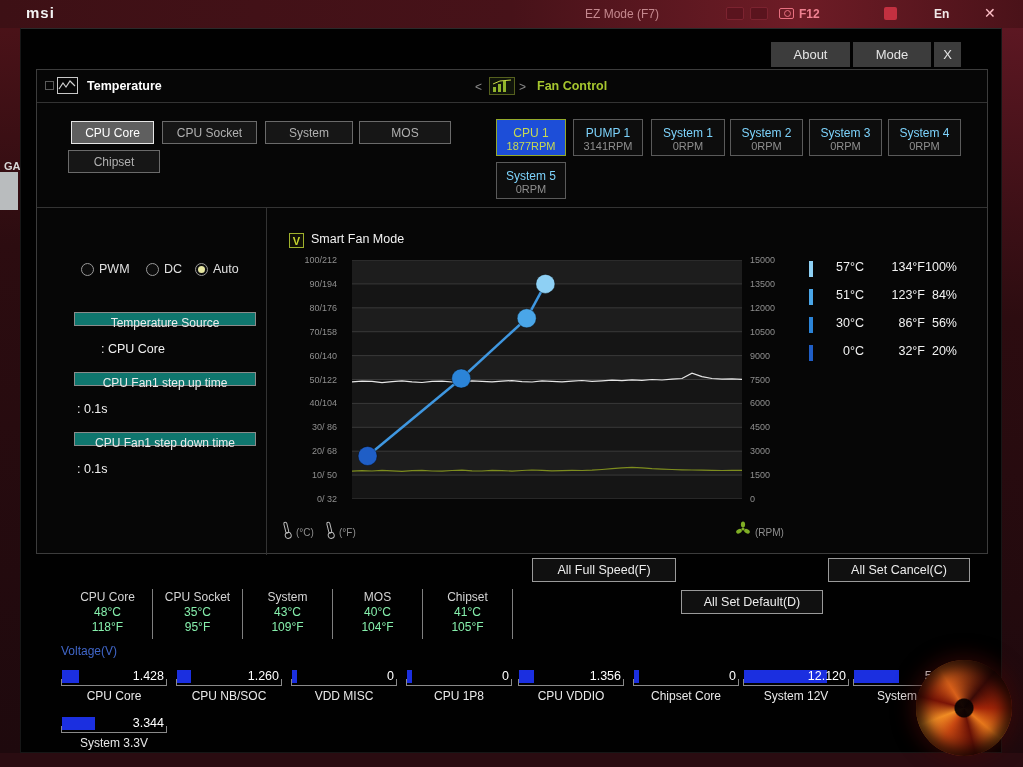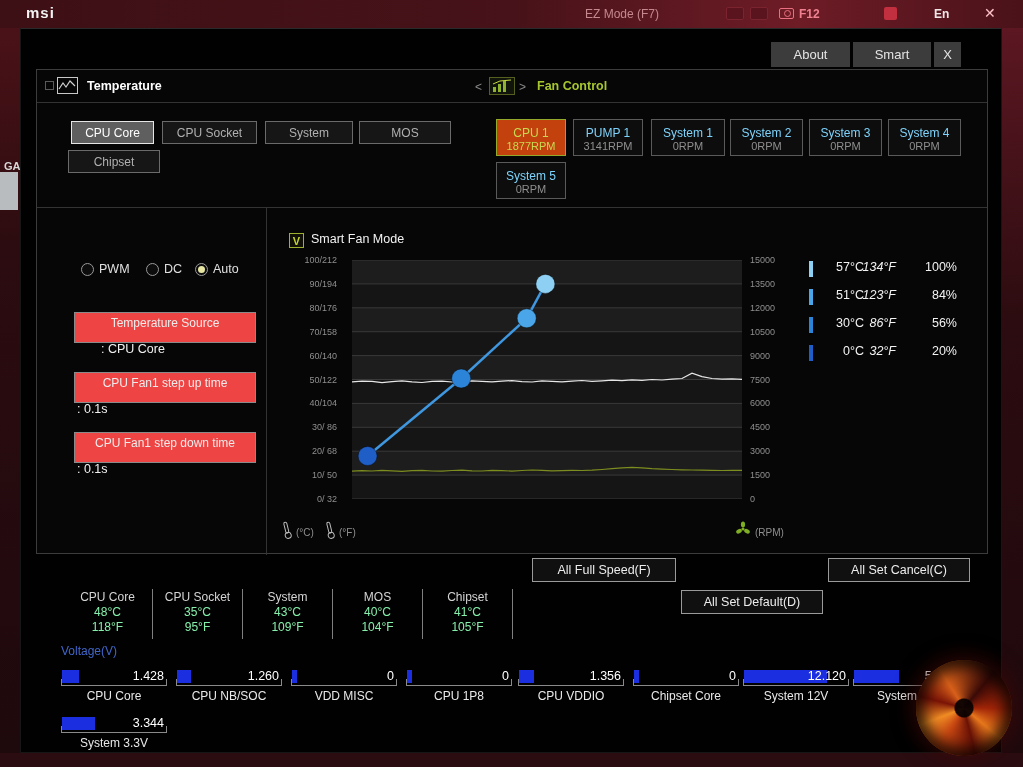--- a/index.html
+++ b/index.html
@@ -44,40 +44,40 @@
   .ttab.sel{background:#5f5f5f;border-color:#e6e6e6;color:#fff;}
   #tt0{left:34px;top:51px;width:83px;}
   #tt1{left:125px;top:51px;width:95px;}
   #tt2{left:228px;top:51px;width:88px;}
   #tt3{left:322px;top:51px;width:92px;}
   #tt4{left:31px;top:80px;width:92px;}
 
   .fan-btn{position:absolute;width:70px;height:37px;background:#0d0d0d;border:1px solid #5a5a5a;text-align:center;cursor:pointer;padding-top:2px;}
   .fan-name{display:block;font-size:12px;color:#7dd3fc;}
   .fan-rpm{display:block;font-size:11px;color:#8f8f8f;}
-  .fan-btn.sel{background:#c2410c;border-color:#93a92c;}
+  .fan-btn.sel{background:#1d4ed8;border-color:#93a92c;}
   .fan-btn.sel .fan-name,.fan-btn.sel .fan-rpm{color:#c8da52;}
   #fb0{left:459px;top:49px;}
   #fb1{left:536px;top:49px;}
   #fb2{left:614px;top:49px;width:74px;}
   #fb3{left:693px;top:49px;width:73px;}
   #fb4{left:772px;top:49px;width:73px;}
   #fb5{left:851px;top:49px;width:73px;}
   #fb6{left:459px;top:92px;}
 
   .hline{position:absolute;left:0;top:137px;width:100%;height:1px;background:#333;}
   .vline{position:absolute;left:229px;top:137px;width:1px;height:348px;background:#333;}
 
   .radio-item{position:absolute;top:192px;display:flex;align-items:center;gap:5px;color:#e0e0e0;font-size:12.5px;cursor:pointer;}
   #radio-pwm{left:44px;} #radio-dc{left:109px;} #radio-auto{left:158px;}
   .rc{width:13px;height:13px;border:1px solid #9a9a9a;border-radius:50%;background:#0c0c0c;display:inline-block;}
   .radio-item.on .rc{position:relative;}
   .radio-item.on .rc::after{content:"";position:absolute;left:2px;top:2px;width:7px;height:7px;border-radius:50%;background:#e6e6a2;}
 
-  .ctl-bar{position:absolute;left:37px;width:182px;height:31px;background:#ef4444;border:1px solid #8a8a8a;color:#ececec;font-size:12px;text-align:center;line-height:21px;cursor:pointer;}
+  .ctl-bar{position:absolute;left:37px;width:182px;height:14px;background:#0f766e;border:1px solid #8a8a8a;color:#ececec;font-size:12px;text-align:center;line-height:21px;cursor:pointer;}
   .ctl-val{position:absolute;left:40px;font-size:12.5px;color:#f0f0f0;}
   #ts-bar{top:242px;} #ts-val{top:272px;margin-left:24px;}
   #su-bar{top:302px;} #su-val{top:332px;}
   #sd-bar{top:362px;} #sd-val{top:392px;}
 
   .sfm-check{position:absolute;left:252px;top:163px;width:15px;height:15px;border:1px solid #9fb12c;background:#101006;color:#c6d42e;font-size:11px;font-weight:bold;text-align:center;line-height:14px;cursor:pointer;}
   .sfm-label{position:absolute;left:274px;top:162px;font-size:12.5px;color:#f2f2f2;}
 
   .chart-block{position:absolute;left:240px;top:185px;width:540px;height:300px;}
   #fan-chart-svg{position:absolute;left:75px;top:5px;cursor:pointer;}
@@ -87,21 +87,21 @@
   .ticks-left .tick{right:6px;}
   .ticks-right .tick{left:2px;}
   .axis-unit{position:absolute;top:272px;font-size:10px;color:#8f8f8f;}
   .thermo{position:absolute;top:266px;transform:rotate(-14deg);}
   .fan-ico{position:absolute;left:458px;top:266px;}
 
   .legend{position:absolute;left:772px;top:187px;width:150px;}
   .lg-row{position:relative;height:28px;}
   .lbar{position:absolute;left:0;top:4px;width:4px;height:16px;}
   .lg-c,.lg-f,.lg-p{position:absolute;top:3px;font-size:12.5px;color:#f2f2f2;text-align:right;}
-  .lg-c{left:10px;width:45px;} .lg-f{left:42px;width:45px;font-style:italic;} .lg-p{left:106px;width:42px;}
+  .lg-c{left:10px;width:45px;} .lg-f{left:71px;width:45px;} .lg-p{left:106px;width:42px;}
 
   .act-btn{position:absolute;top:529px;height:24px;background:#101010;border:1px solid #9a9a9a;color:#ececec;font-size:12.5px;cursor:pointer;}
   #act-full{left:511px;width:144px;} #act-default{left:660px;width:142px;margin-top:32px;} #act-cancel{left:807px;width:142px;}
 
   .tcols{position:absolute;left:42px;top:560px;height:50px;display:flex;}
   .tcol{width:90px;text-align:center;border-right:1px solid #7f7f7f;padding-top:1px;}
   .tname{font-size:12px;color:#d4d4d4;line-height:15px;}
   .tval{font-size:12px;color:#86efac;line-height:15px;}
 
   .volt-title{position:absolute;left:40px;top:615px;font-size:12px;color:#4066c8;}
@@ -140,21 +140,21 @@
   </div>
   <div class="lstrip">
     <span class="ga">GA</span>
     <span class="gray-box"></span>
   </div>
   <div class="rstrip"></div>
   <div class="bstrip"></div>
 
   <div class="hwmon">
     <button class="hdr-btn" id="btn-about">About</button>
-    <button class="hdr-btn" id="btn-help">Smart</button>
+    <button class="hdr-btn" id="btn-help">Mode</button>
     <button class="hdr-btn" id="btn-x">X</button>
 
     <div class="panel">
       <div class="hdr-line"></div>
 
       <span class="sec-ico">
         <svg width="34" height="18" viewBox="0 0 34 18">
           <rect x="0.5" y="4.5" width="8" height="8" fill="none" stroke="#5a5a5a"></rect>
           <rect x="12.5" y="0.5" width="20" height="16" fill="none" stroke="#c8c8c8"></rect>
           <polyline points="14,12 18,6 21,10 25,4 30,9" fill="none" stroke="#d0d0d0" stroke-width="1.2"></polyline>

